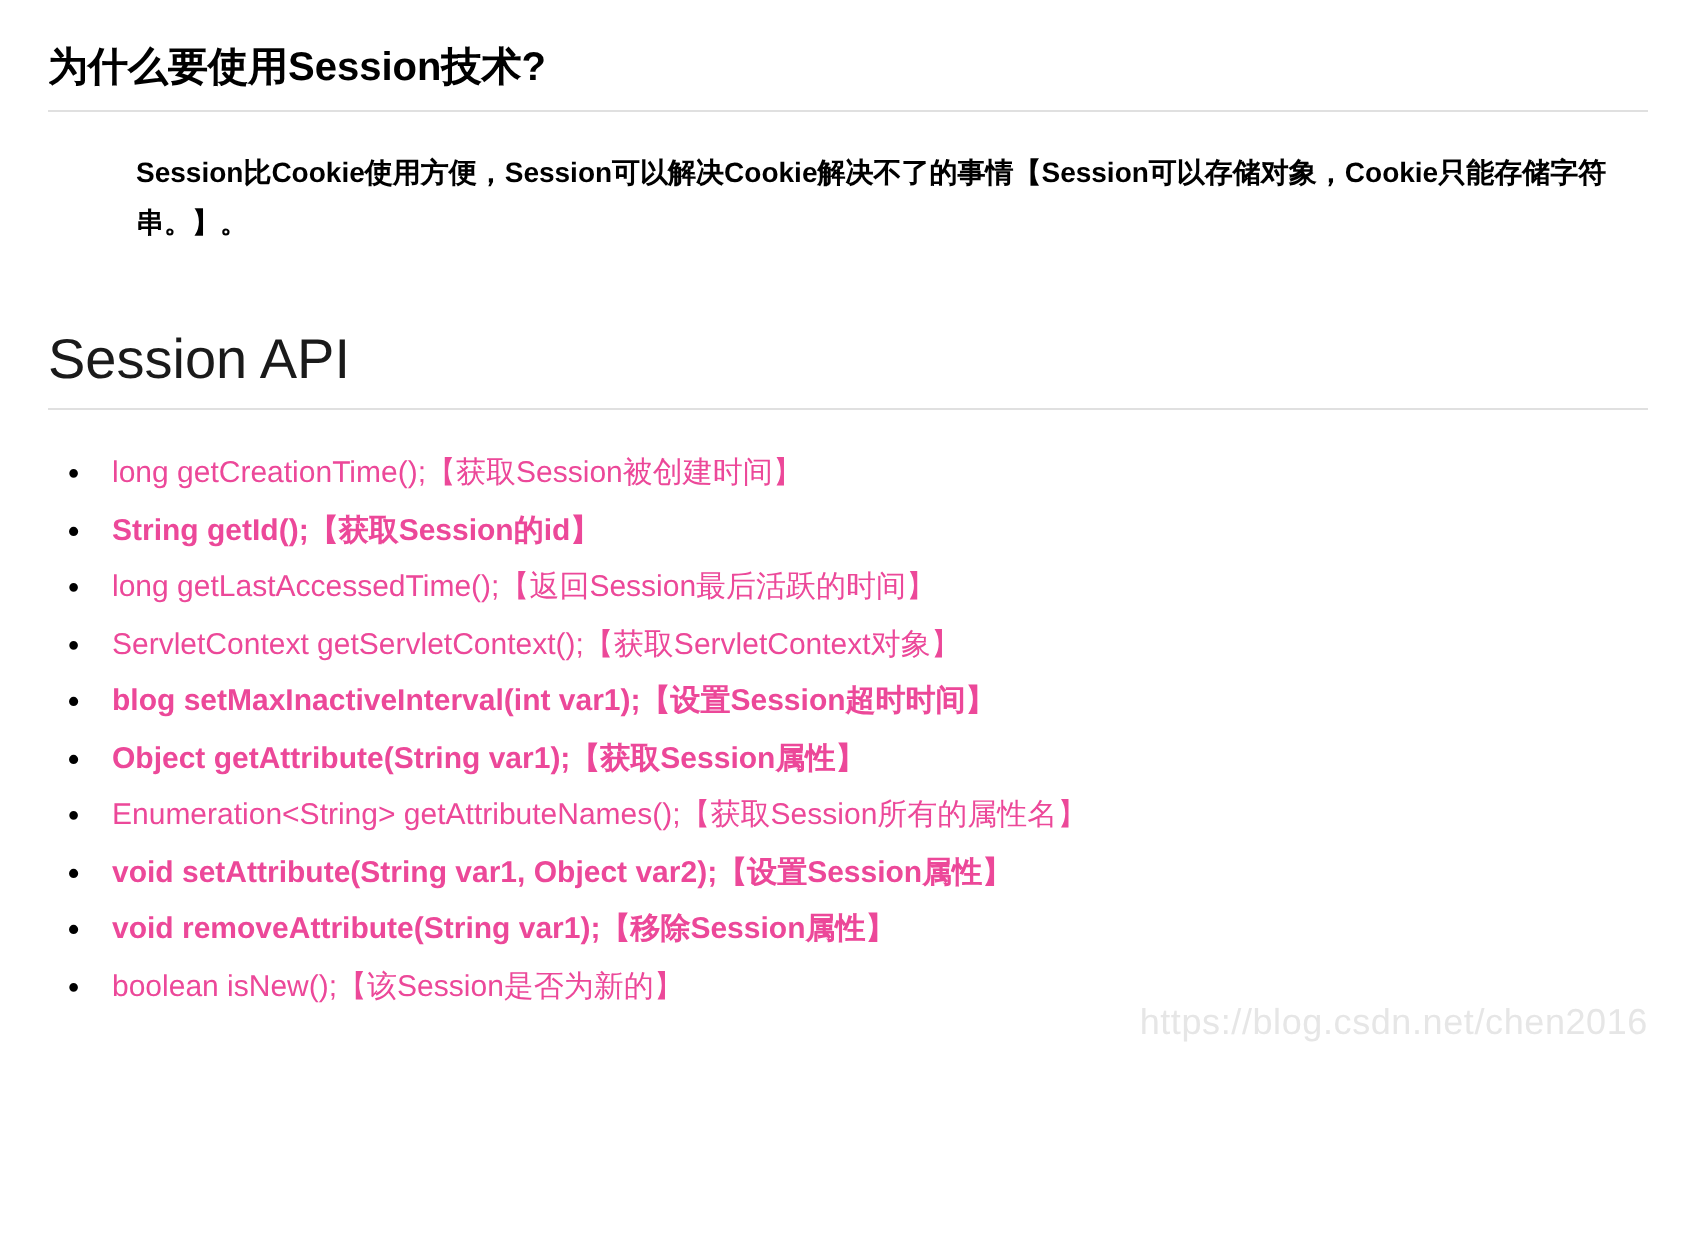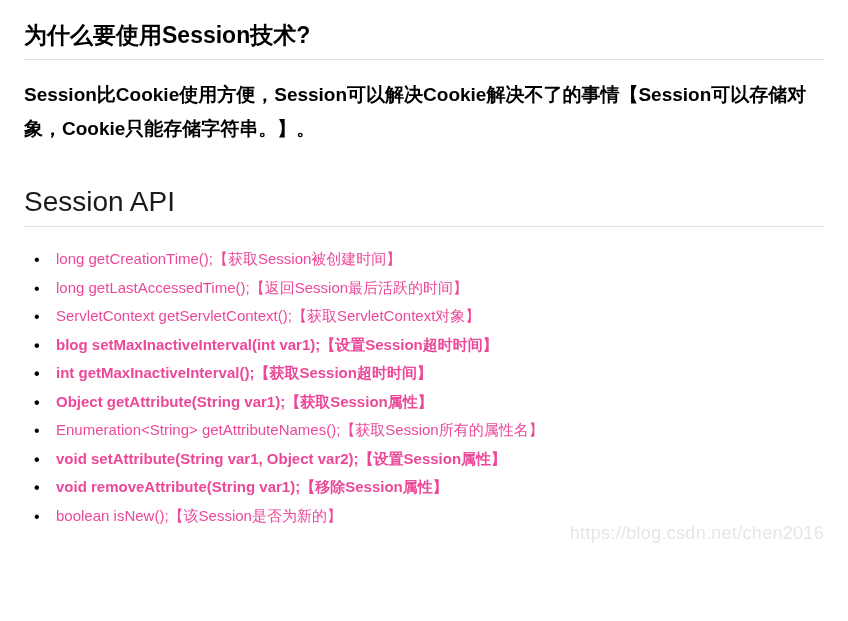--- a/index.html
+++ b/index.html
@@ -10,34 +10,35 @@
     body {
       font-family: "Microsoft YaHei", "Segoe UI", Arial, sans-serif;
       background: #ffffff;
       color: #000000;
       padding: 20px 24px;
       width: 848px;
       position: relative;
     }
     h1.title-main {
       font-weight: bold;
-      font-size: 23px;
+      font-size: 20px;
       margin-bottom: 8px;
     }
     .hr-line {
       border: none;
       border-top: 1px solid #e0e0e0;
       margin-bottom: 18px;
     }
     p.intro {
-      font-size: 19px;
+      font-size: 14px;
       font-weight: bold;
       line-height: 1.8;
       color: #000000;
       margin-bottom: 40px;
+      margin-left: 44px;
     }
     h2.title-section {
       font-weight: normal;
       font-size: 28px;
       color: #1a1a1a;
       margin-bottom: 8px;
     }
     ul.api-list {
       list-style: none;
       padding-left: 28px;
@@ -76,24 +77,24 @@
 <h1 class="title-main">为什么要使用Session技术?</h1>
 <hr class="hr-line">
 
 <p class="intro">Session比Cookie使用方便，Session可以解决Cookie解决不了的事情【Session可以存储对象，Cookie只能存储字符串。】。</p>
 
 <h2 class="title-section">Session API</h2>
 <hr class="hr-line">
 
 <ul class="api-list" id="api-list">
     <li>long getCreationTime();【获取Session被创建时间】</li>
+    <li class="bold">String getId();【获取Session的id】</li>
     <li>long getLastAccessedTime();【返回Session最后活跃的时间】</li>
     <li>ServletContext getServletContext();【获取ServletContext对象】</li>
     <li class="bold">blog setMaxInactiveInterval(int var1);【设置Session超时时间】</li>
-    <li class="bold">int getMaxInactiveInterval();【获取Session超时时间】</li>
     <li class="bold">Object getAttribute(String var1);【获取Session属性】</li>
     <li>Enumeration&lt;String&gt; getAttributeNames();【获取Session所有的属性名】</li>
     <li class="bold">void setAttribute(String var1, Object var2);【设置Session属性】</li>
     <li class="bold">void removeAttribute(String var1);【移除Session属性】</li>
     <li>boolean isNew();【该Session是否为新的】</li>
   </ul>
 
 <div class="watermark">https://blog.csdn.net/chen2016</div>
 
 </body></html>

